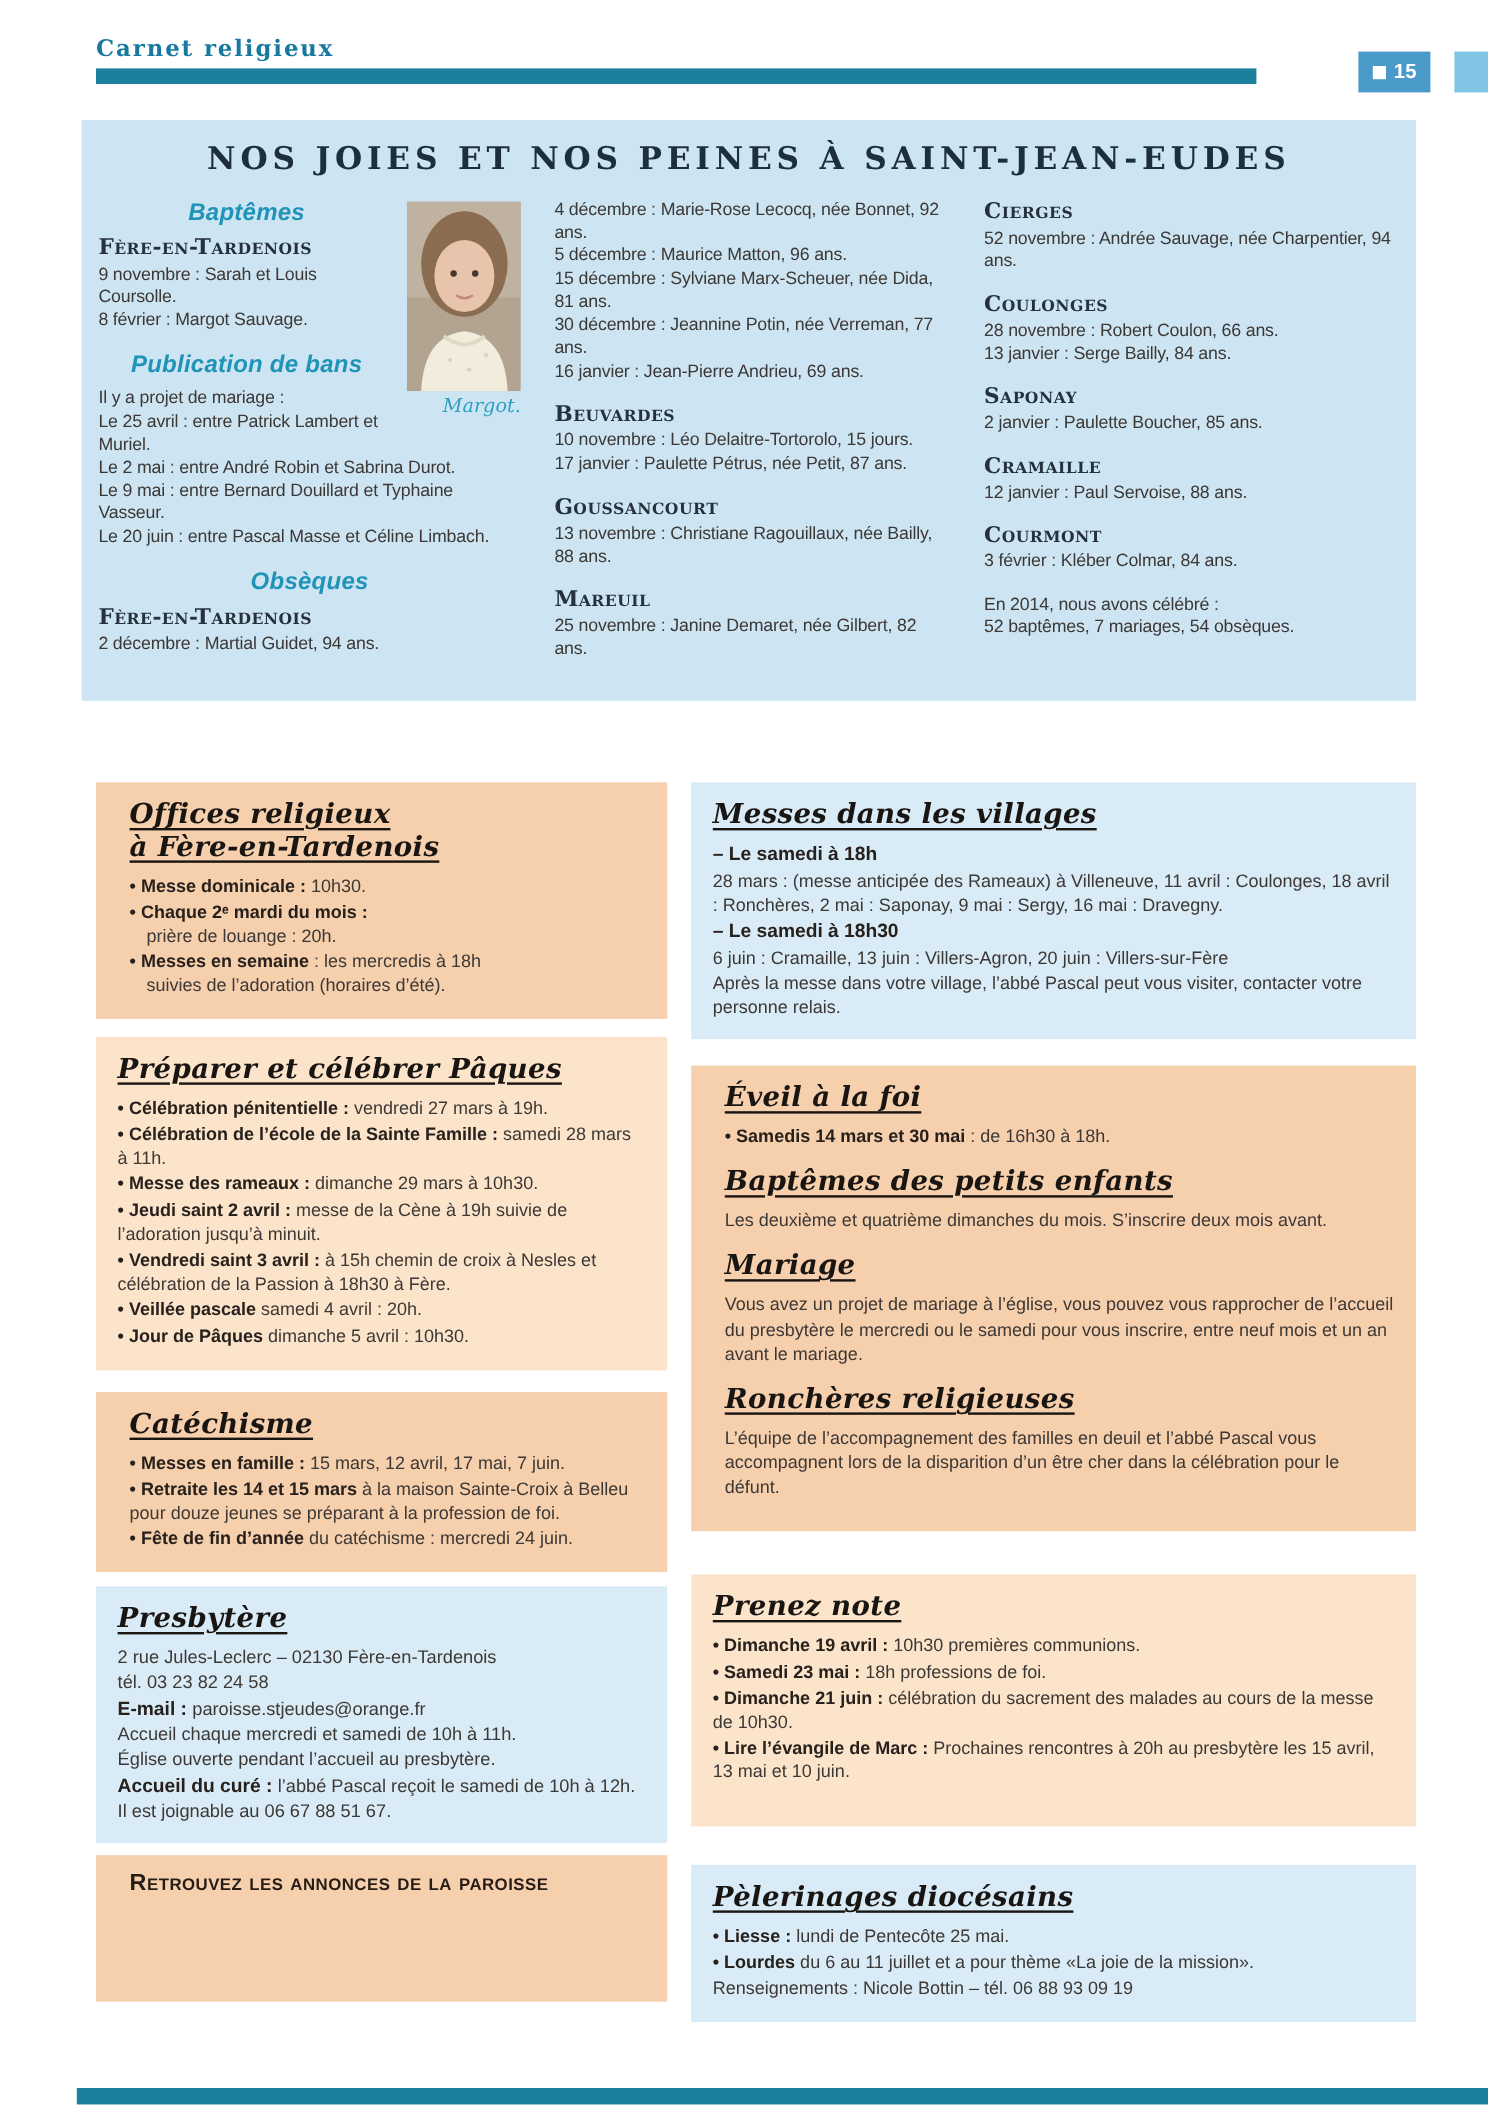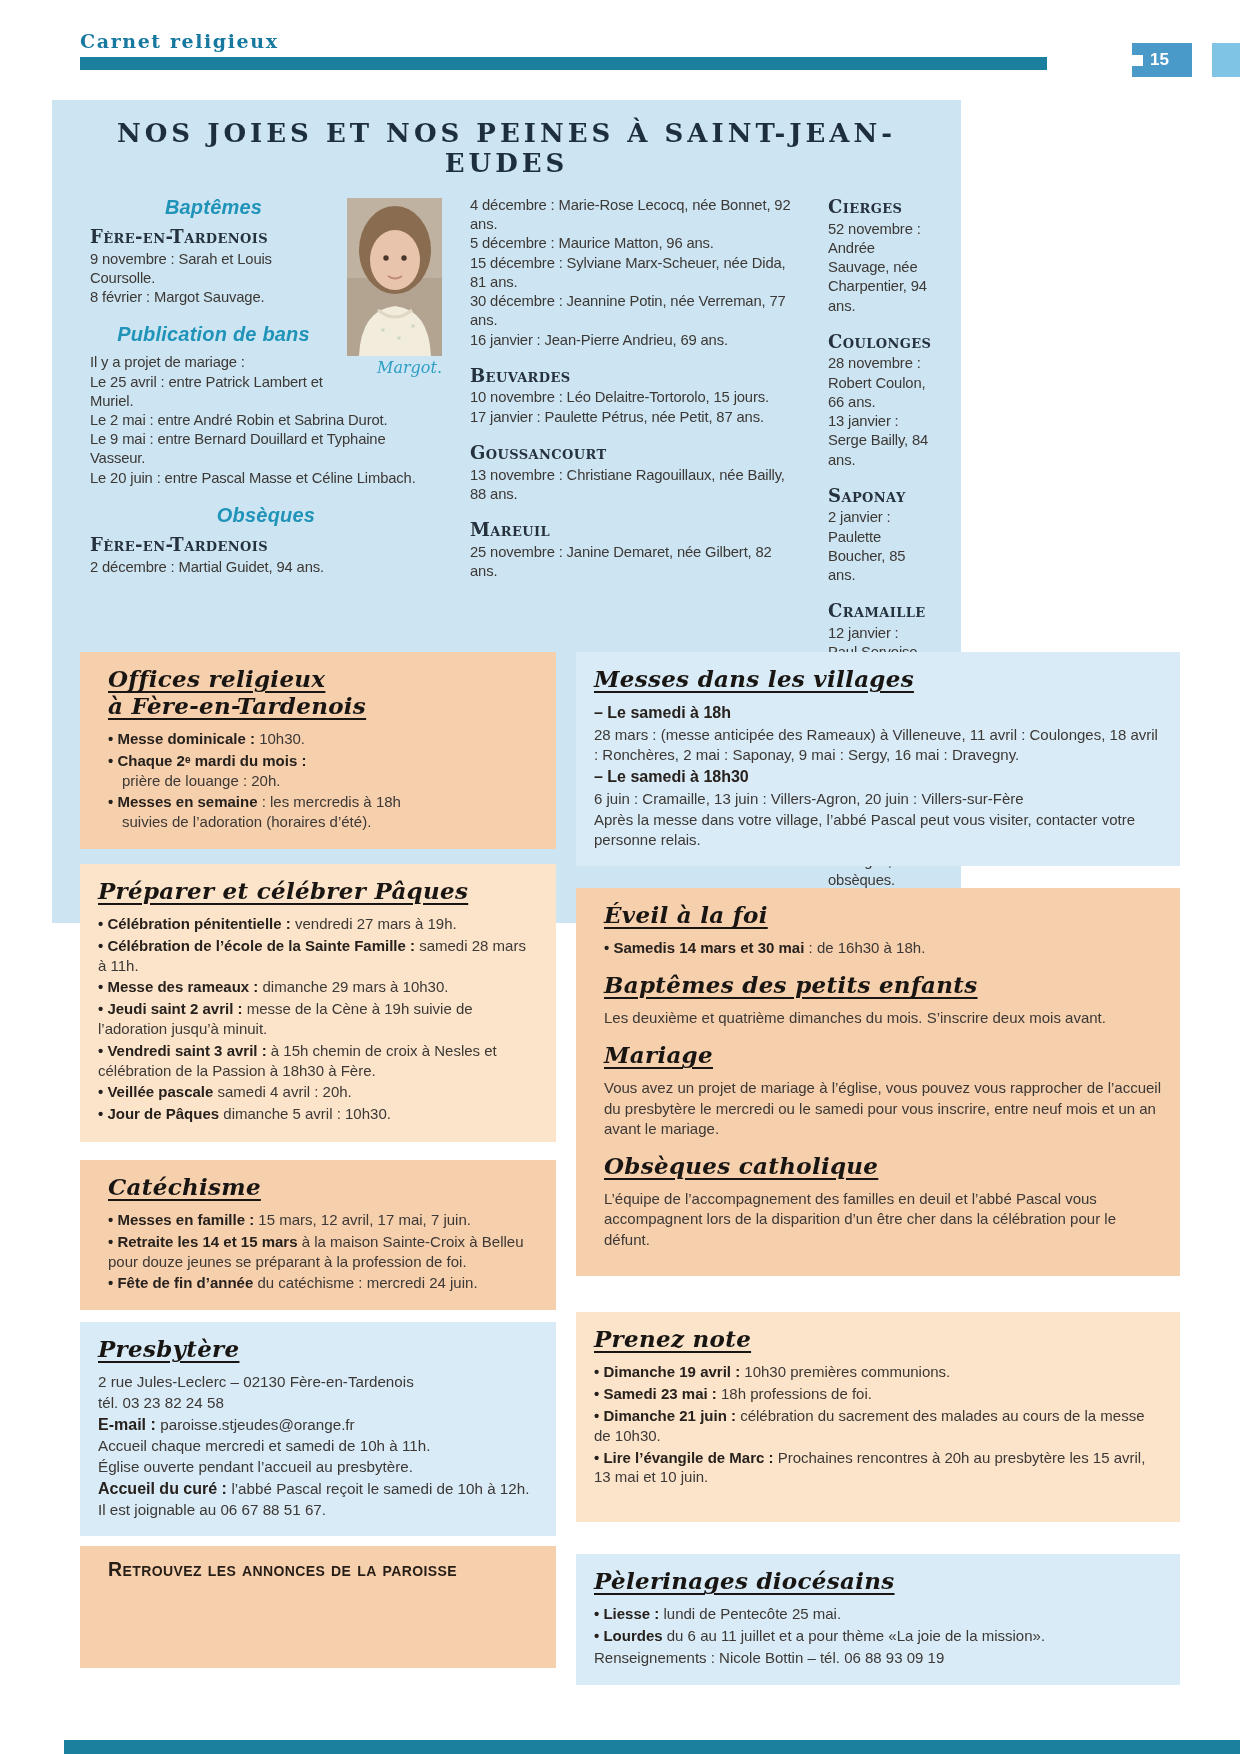--- a/index.html
+++ b/index.html
@@ -12,30 +12,30 @@
   
   .section-title {
     position:absolute; left:80px; top:30px;
     font-family:"DejaVu Serif", serif; font-weight:bold; font-size:19px;
     letter-spacing:1.6px; color:#17799f;
   }
   .header-bar { position:absolute; left:80px; top:57px; width:967px; height:13px; background:#1b7f9e; }
   .pagenum-box {
     position:absolute; left:1132px; top:43px; width:60px; height:34px; background:#4a9ac9;
     color:#fff; font-weight:bold; font-size:17px;
-    display:flex; align-items:center; justify-content:flex-start; gap:7px;
+    display:flex; align-items:center; justify-content:center; gap:7px;
   }
   .pagenum-square { width:11px; height:11px; background:#ffffff; display:inline-block; }
   .pagenum-tab { position:absolute; left:1212px; top:43px; width:28px; height:34px; background:#7fc4e4; }
   .footer-bar { position:absolute; left:64px; top:1740px; width:1176px; height:14px; background:#1b7f9e; }
 
   
   .carnet {
-    position:absolute; left:52px; top:100px; width:909px; min-height:452px;
-    background:#cde5f2; padding:14px 28px 18px;
+    position:absolute; left:68px; top:100px; width:1112px; min-height:452px;
+    background:#cde5f2; padding:14px 4px 18px;
   }
   .carnet-title {
     text-align:center; font-family:"DejaVu Serif", serif; font-weight:bold;
     font-size:26px; letter-spacing:4px; color:#1d2e3e; margin-top:4px;
   }
   .carnet-cols { display:flex; gap:28px; margin-top:18px; padding:0 10px; }
   .ccol1 { flex:0 0 352px; } .ccol2 { flex:0 0 330px; } .ccol3 { flex:1; }
 
   .teal-hdg {
     font-weight:bold; font-style:italic; font-size:20px; color:#2093b8;
@@ -313,21 +313,21 @@
 
       <div class="box peach-dark b-vie">
         <div class="script-title">Éveil à la foi</div>
         <div>
             <div class="item bullet"><strong>Samedis 14 mars et 30 mai</strong> : de 16h30 à 18h.</div>
           </div>
         <div class="script-title vt">Baptêmes des petits enfants</div>
         <div class="vtext">Les deuxième et quatrième dimanches du mois. S’inscrire deux mois avant.</div>
         <div class="script-title vt">Mariage</div>
         <div class="vtext">Vous avez un projet de mariage à l’église, vous pouvez vous rapprocher de l’accueil du presbytère le mercredi ou le samedi pour vous inscrire, entre neuf mois et un an avant le mariage.</div>
-        <div class="script-title vt">Obsèques catholique</div>
+        <div class="script-title vt">Ronchères religieuses</div>
         <div class="vtext">L’équipe de l’accompagnement des familles en deuil et l’abbé Pascal vous accompagnent lors de la disparition d’un être cher dans la célébration pour le défunt.</div>
       </div>
 
       <div class="box peach-light b-prenez">
         <div class="script-title">Prenez note</div>
         <div>
             <div class="item bullet"><strong>Dimanche 19 avril : </strong>10h30 premières communions.</div>
             <div class="item bullet"><strong>Samedi 23 mai : </strong>18h professions de foi.</div>
             <div class="item bullet"><strong>Dimanche 21 juin : </strong>célébration du sacrement des malades au cours de la messe de 10h30.</div>
             <div class="item bullet"><strong>Lire l’évangile de Marc : </strong>Prochaines rencontres à 20h au presbytère les 15 avril, 13 mai et 10 juin.</div>

